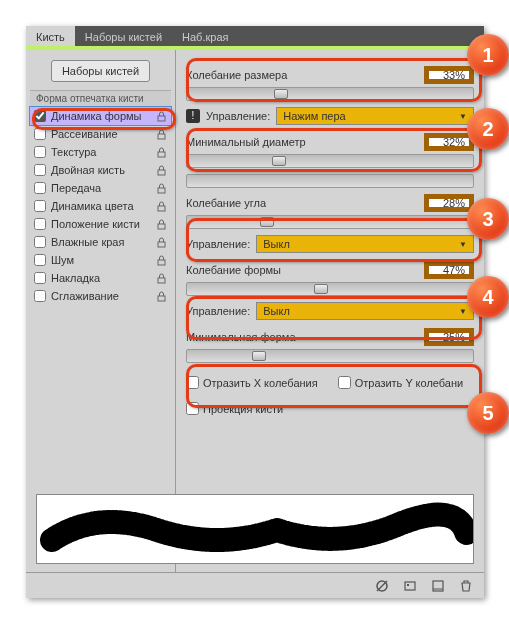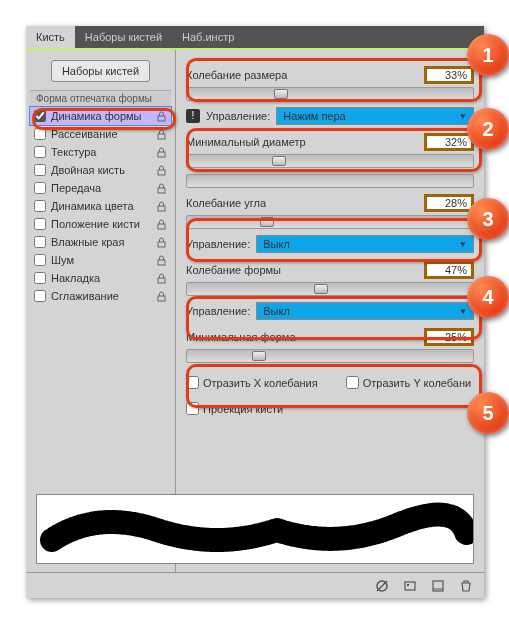--- a/index.html
+++ b/index.html
@@ -1,65 +1,65 @@
 <!DOCTYPE html>
 <html><head>
 <meta charset="utf-8">
 <style>
 *{box-sizing:border-box;margin:0;padding:0;font-family:Tahoma,Arial,sans-serif;font-size:11px;color:#333}
 body{background:#fff;width:509px;height:623px;position:relative;overflow:hidden}
 .panel{position:absolute;left:26px;top:26px;width:458px;height:572px;background:#535353;box-shadow:2px 2px 6px rgba(0,0,0,.4)}
-.tabs{display:flex;background:#535353;height:24px;border-bottom:2px solid #bef264}
+.tabs{display:flex;background:#535353;height:24px;border-bottom:4px solid #bef264}
 .tab{padding:5px 10px;color:#ccc;font-size:11px;cursor:pointer}
 .tab.active{background:#d4d4d4;color:#333}
 .body{display:flex;background:#d4d4d4;height:calc(100% - 24px)}
 .sidebar{width:150px;background:#d4d4d4;border-right:1px solid #999;padding:6px 4px}
 .preset-btn{display:block;margin:4px auto 8px;padding:4px 10px;background:#e8e8e8;border:1px solid #888;border-radius:3px;cursor:pointer}
 .shape-hdr{font-size:10px;color:#555;padding:2px 6px;border-top:1px solid #aaa;border-bottom:1px solid #aaa;background:#ccc}
 .opt{display:flex;align-items:center;padding:3px 4px;gap:5px;position:relative}
 .opt.sel{background:#c4b5fd;outline:1px solid #4a90d9}
 .opt input[type=checkbox]{width:12px;height:12px;cursor:pointer;accent-color:#555}
 .opt .lbl{flex:1;font-size:11px}
 .opt .lock{width:11px;height:11px;color:#666}
 .main{flex:1;padding:16px 10px;position:relative;overflow:hidden}
 .row{margin-bottom:6px}
 .lblrow{display:flex;align-items:center;justify-content:space-between;margin-bottom:3px}
 .lblrow .txt{font-size:11px;color:#333}
-.val{width:50px;height:18px;border:3px solid #a16207;background:#fff;text-align:right;padding:1px 4px;font-size:11px}
+.val{width:50px;height:18px;border:5px solid #a16207;background:#fff;text-align:right;padding:1px 4px;font-size:11px}
 .slider{position:relative;height:14px;background:linear-gradient(#bbb,#ddd);border:1px solid #999;border-radius:2px}
 .thumb{position:absolute;top:1px;width:14px;height:10px;background:linear-gradient(#eee,#bbb);border:1px solid #777;border-radius:2px;transform:translateX(-50%)}
 .ctrlrow{display:flex;align-items:center;gap:6px;margin:4px 0 8px}
 .warn{width:14px;height:14px;background:#333;color:#fff;text-align:center;line-height:14px;border-radius:2px;font-size:10px}
 .ctrlrow .lbl{font-size:11px}
-.select{flex:1;height:18px;border:1px solid #888;background:#0ea5e9;display:flex;align-items:center;justify-content:space-between;padding:0 6px;cursor:pointer}
+.select{flex:1;height:18px;border:1px solid #888;background:#eab308;display:flex;align-items:center;justify-content:space-between;padding:0 6px;cursor:pointer}
 .select .arr{font-size:8px}
 .dis{color:#999}
 .dis .val{background:#ddd;color:#999}
-.chkrow{display:flex;gap:28px;margin:13px 0}
+.chkrow{display:flex;gap:20px;margin:13px 0}
 .chkrow label{display:flex;align-items:center;gap:4px;font-size:11px}
 .preview{position:absolute;left:10px;right:10px;bottom:34px;height:70px;background:#fff;border:1px solid #888;overflow:hidden}
 .footer{position:absolute;left:0;right:0;bottom:0;height:26px;background:#d4d4d4;border-top:1px solid #999;display:flex;justify-content:flex-end;align-items:center;gap:12px;padding:0 10px}
 .footer .ic{width:16px;height:16px;color:#555;cursor:pointer;display:flex;align-items:center;justify-content:center}
 .callout{position:absolute;right:0;width:42px;height:42px;border-radius:50%;background:radial-gradient(circle at 35% 30%,#ff8a50,#e43a15 70%);box-shadow:2px 2px 5px rgba(0,0,0,.5),inset 0 0 6px rgba(255,255,255,.4);display:flex;align-items:center;justify-content:center;color:#fff;font-size:20px;font-weight:bold;z-index:20}
 .redbox{position:absolute;border:3px solid #e43a15;border-radius:10px;z-index:10;pointer-events:none;box-shadow:1px 1px 3px rgba(0,0,0,.3)}
 svg{display:block}
 </style>
 </head>
 <body>
 
 <div class="panel">
   <div class="tabs">
     <div class="tab active">Кисть</div>
     <div class="tab">Наборы кистей</div>
-    <div class="tab">Наб.инстр</div>
+    <div class="tab">Наб.края</div>
   </div>
   <div class="body">
     <div class="sidebar">
       <button class="preset-btn">Наборы кистей</button>
-      <div class="shape-hdr">Форма отпечатка формы</div>
+      <div class="shape-hdr">Форма отпечатка кисти</div>
       <div id="opts">
           <div class="opt sel">
             <input type="checkbox" checked="" style="">
             <span class="lbl">Динамика формы</span>
             <svg class="lock" viewBox="0 0 11 11">
               <rect x="2" y="5" width="7" height="5" fill="none" stroke="#666"></rect>
               <path d="M3.5 5V3a2 2 0 014 0v2" fill="none" stroke="#666"></path>
             </svg>
           </div>
           <div class="opt">

